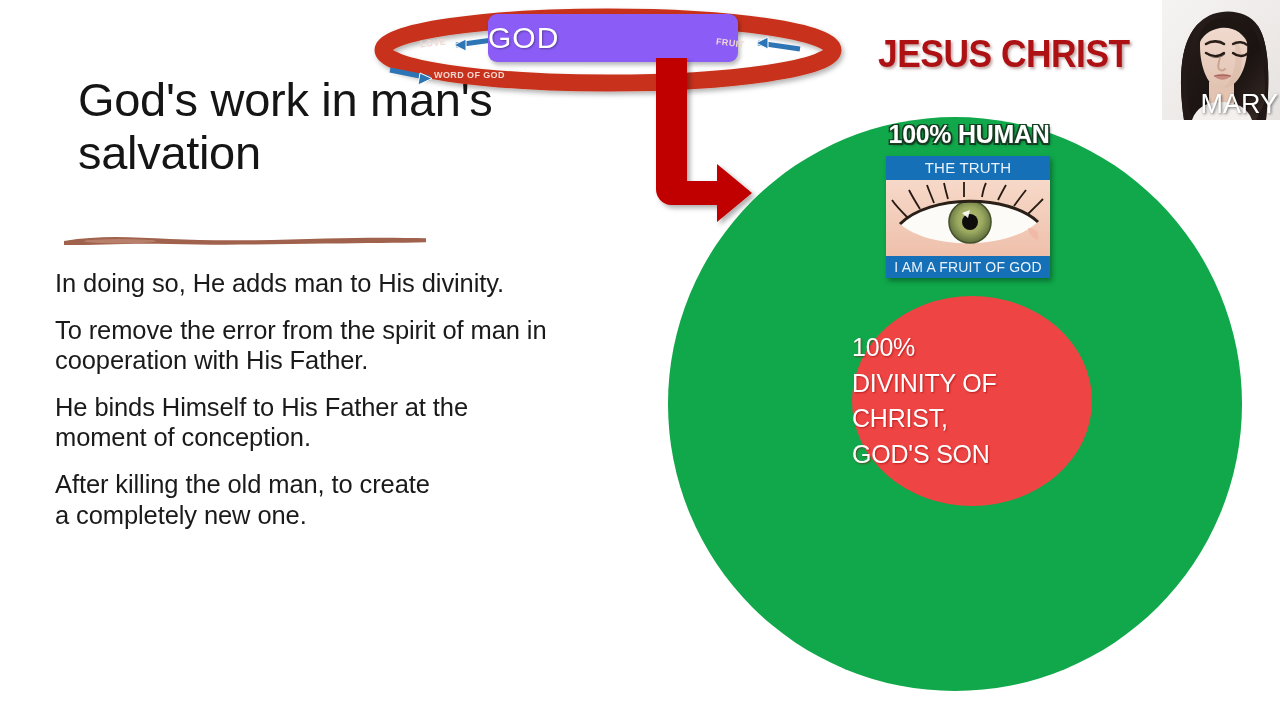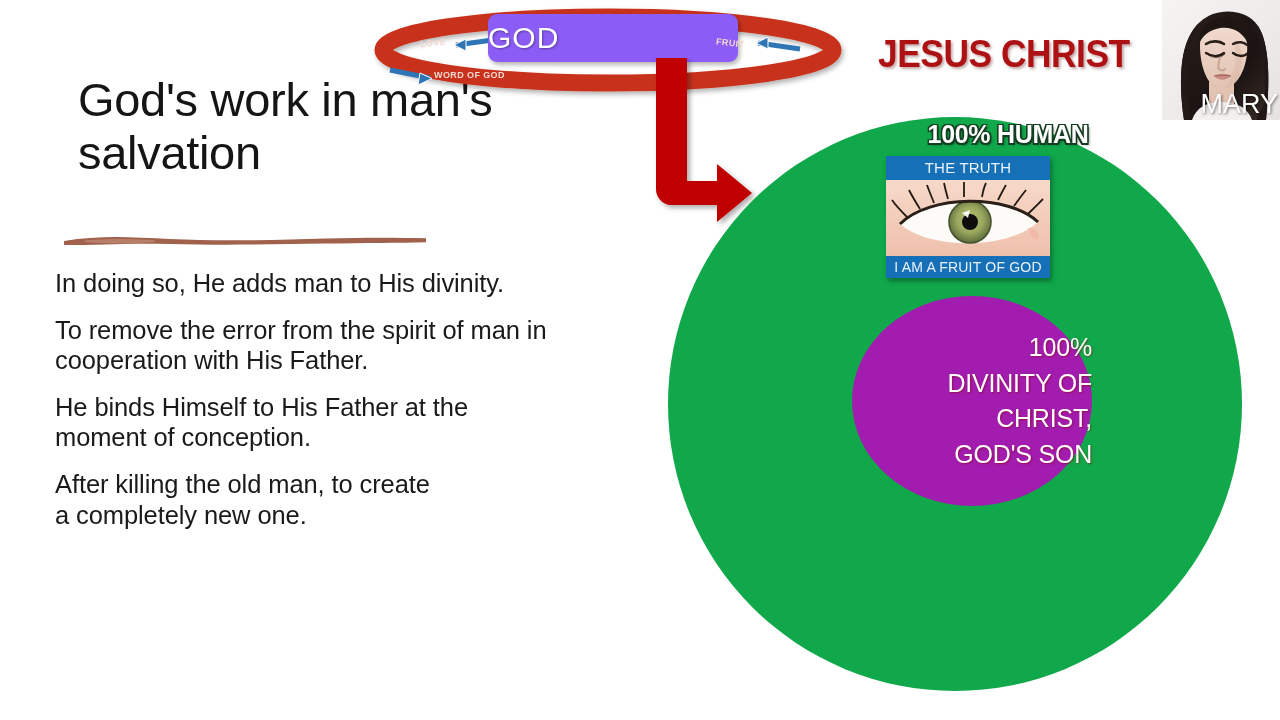--- a/index.html
+++ b/index.html
@@ -165,21 +165,20 @@
     font-family: "Liberation Sans", sans-serif;
     font-size: 25px;
     font-weight: 700;
     color: #ffffff;
     letter-spacing: -0.3px;
     text-shadow:
       -1.5px -1.5px 0 #153d22, 1.5px -1.5px 0 #153d22,
       -1.5px  1.5px 0 #153d22, 1.5px  1.5px 0 #153d22,
        2px 2px 3px rgba(0,0,0,0.45);
     z-index: 6;
-    margin-left: 39px;
   }
 
   
   #eye-card {
     position: absolute;
     left: 886px;
     top: 156px;
     width: 164px;
     height: 122px;
     box-shadow: 2px 3px 5px rgba(0,0,0,0.35);
@@ -211,25 +210,25 @@
   }
 
   
   #red-ellipse {
     position: absolute;
     left: 852px;
     top: 296px;
     width: 240px;
     height: 210px;
     border-radius: 50%;
-    background: #a21caf;
+    background: #ef4444;
     z-index: 4;
     display: flex;
     flex-direction: column;
-    align-items: flex-end;
+    align-items: flex-start;
     justify-content: center;
   }
   .divinity-line {
     color: #ffffff;
     font-family: "Liberation Sans", sans-serif;
     font-size: 25px;
     font-weight: 400;
     line-height: 1.42;
     letter-spacing: -0.2px;
     text-align: center;

